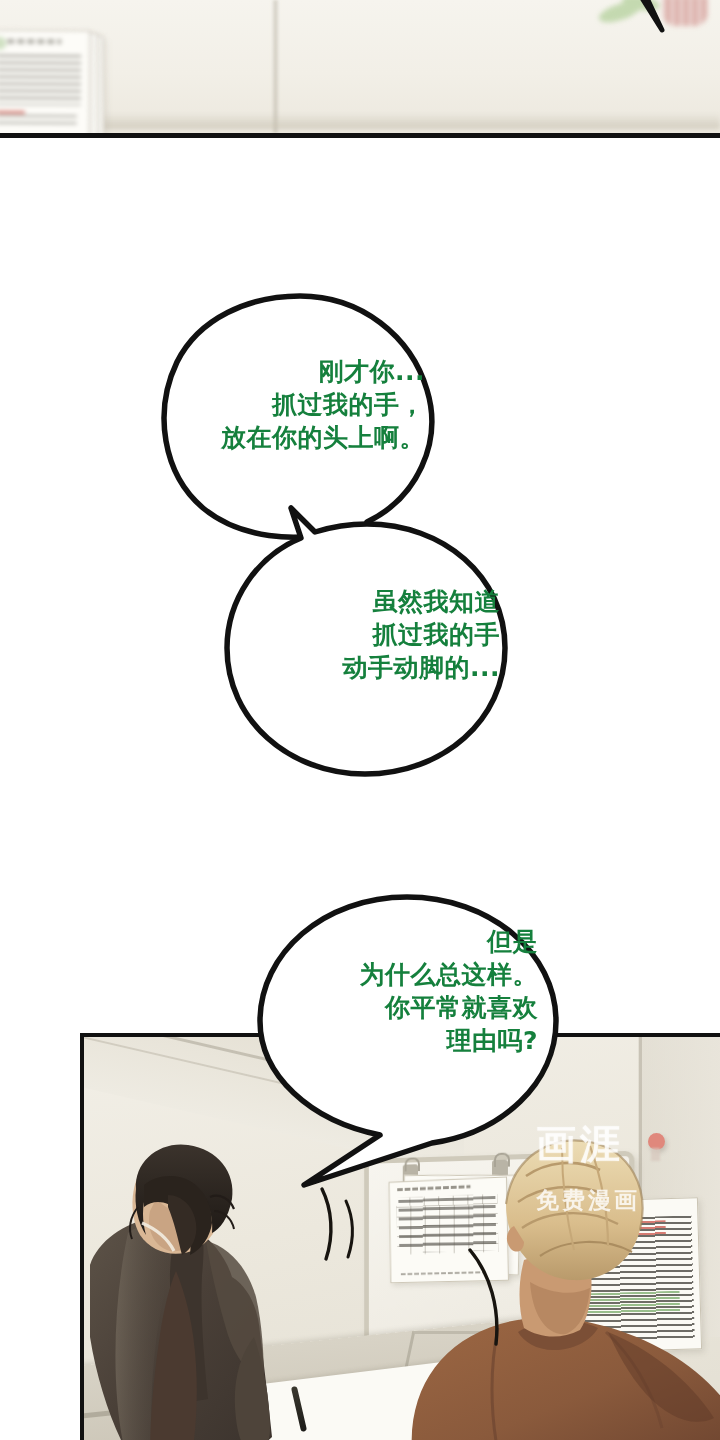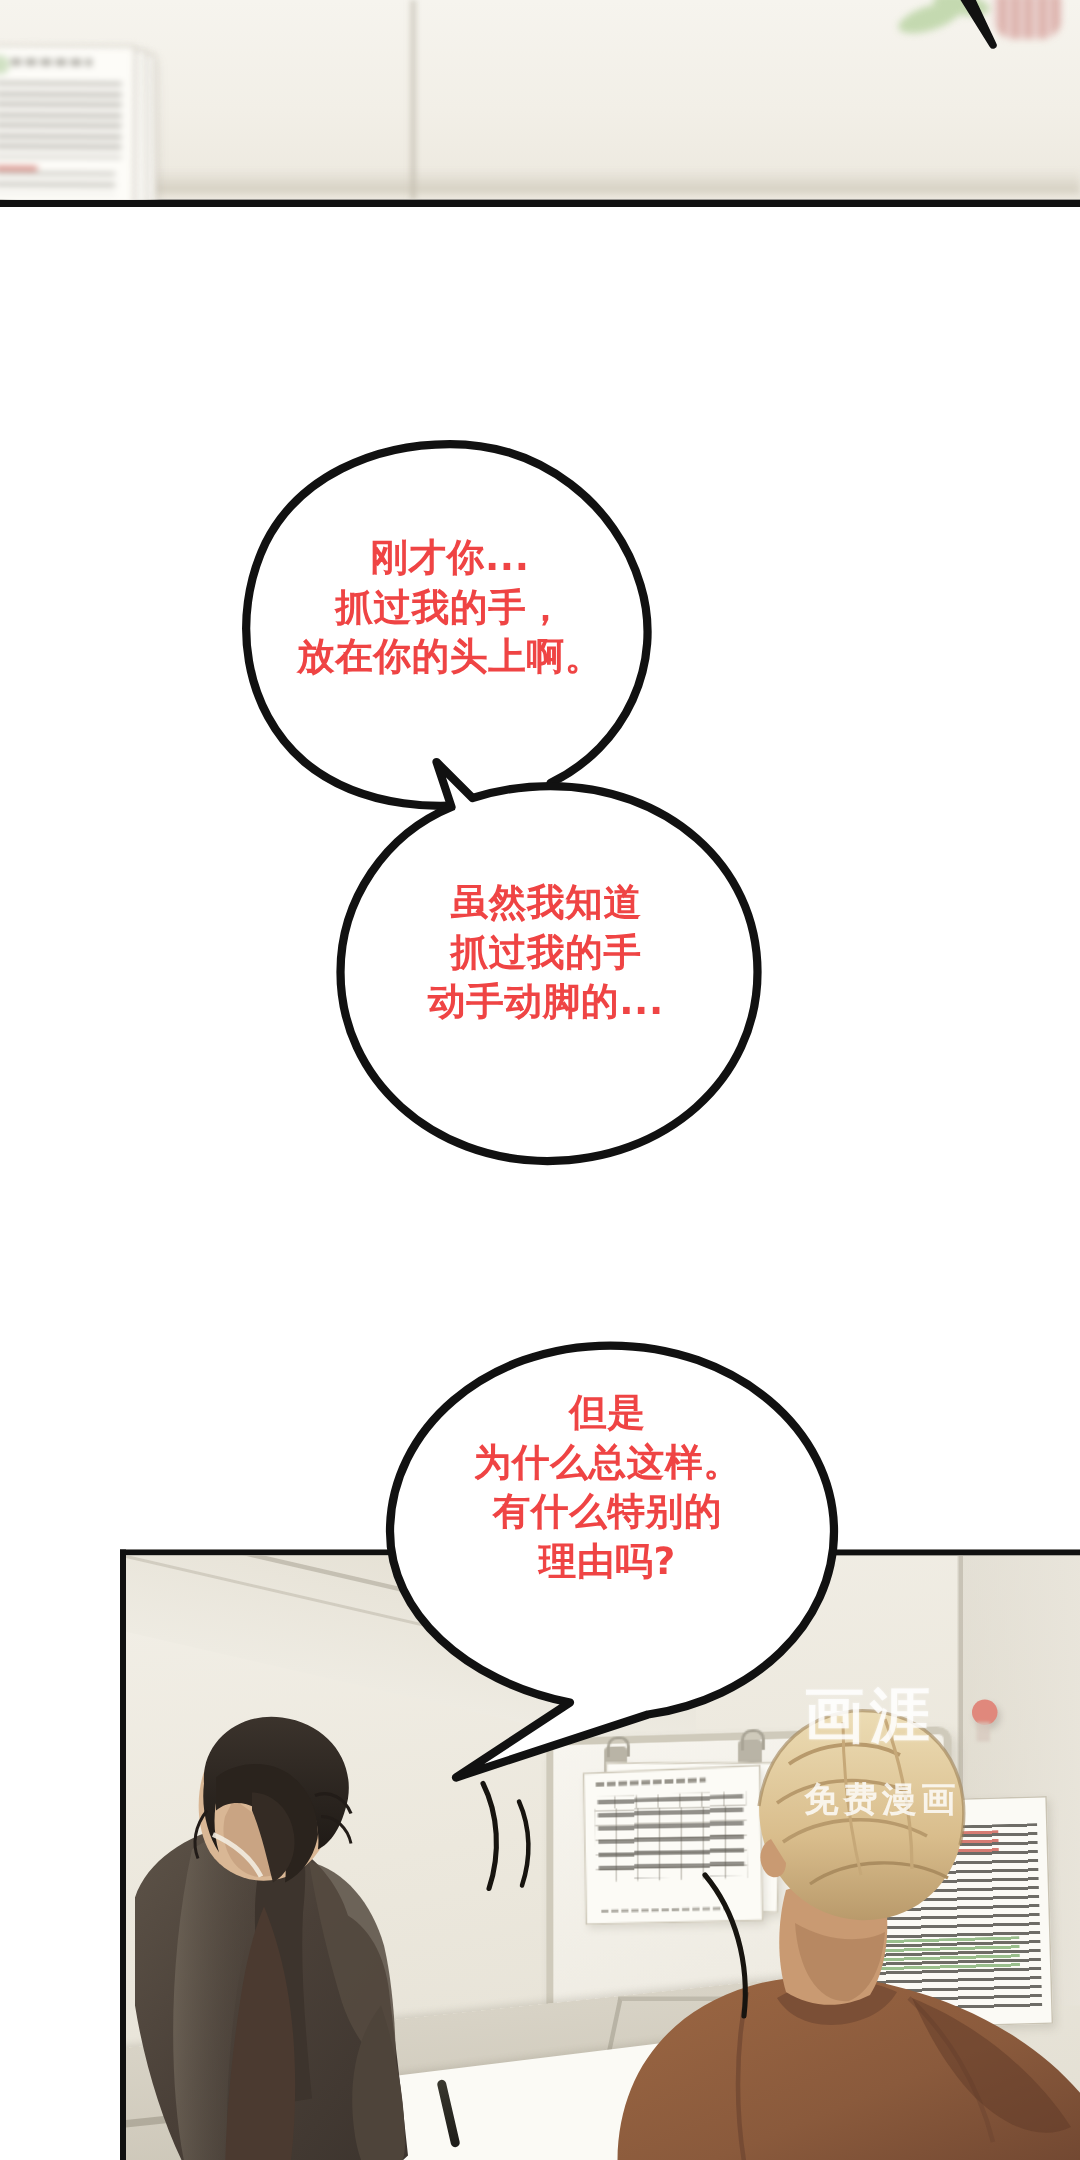--- a/index.html
+++ b/index.html
@@ -157,22 +157,22 @@
     position: absolute;
     left: 0;
     top: 0;
     width: 720px;
     height: 1440px;
     pointer-events: none;
   }
   .bubble-svg { position: absolute; overflow: visible; }
   .bubble-text {
     position: absolute;
-    text-align: center;
-    color: #ef4444;
+    text-align: right;
+    color: #15803d;
     font-family: "DejaVu Sans", "Liberation Sans", sans-serif;
     font-weight: 700;
     letter-spacing: .5px;
     white-space: pre-line;
     pointer-events: auto;
   }
   #bubble1-svg { left: 155px; top: 292px; width: 290px; height: 262px; }
   #bubble1-text {
     left: 175px; top: 355px; width: 250px;
     font-size: 25px; line-height: 33px;
@@ -710,18 +710,18 @@
       <path d="M 155 4
                C 238 4, 304 60, 304 128
                C 304 190, 250 240, 180 250
                L 52 292
                L 128 242
                C 58 228, 8 182, 8 128
                C 8 60, 72 4, 155 4 Z" fill="#ffffff" stroke="#111111" stroke-width="5.5" stroke-linejoin="round"></path>
     </svg>
     <div id="bubble3-text" class="bubble-text">但是
 为什么总这样。
-有什么特别的
+你平常就喜欢
 理由吗?</div>
 
   </div>
 
 </div>
 
 </body></html>

